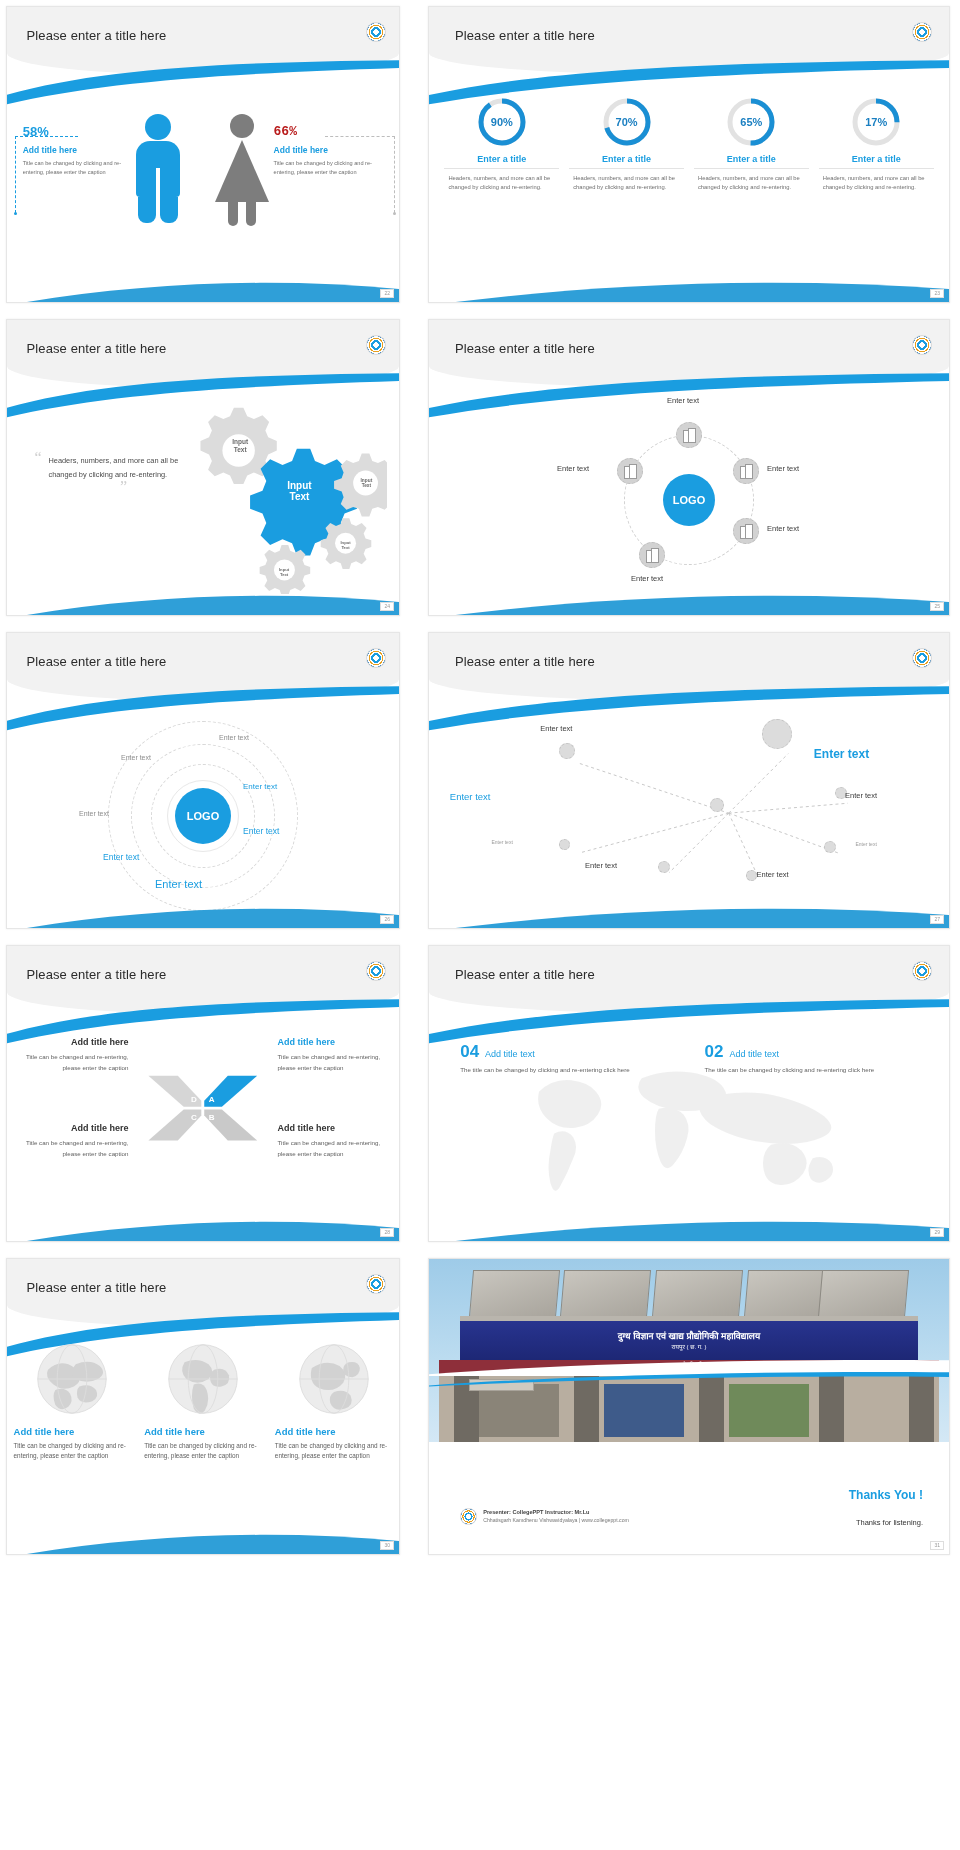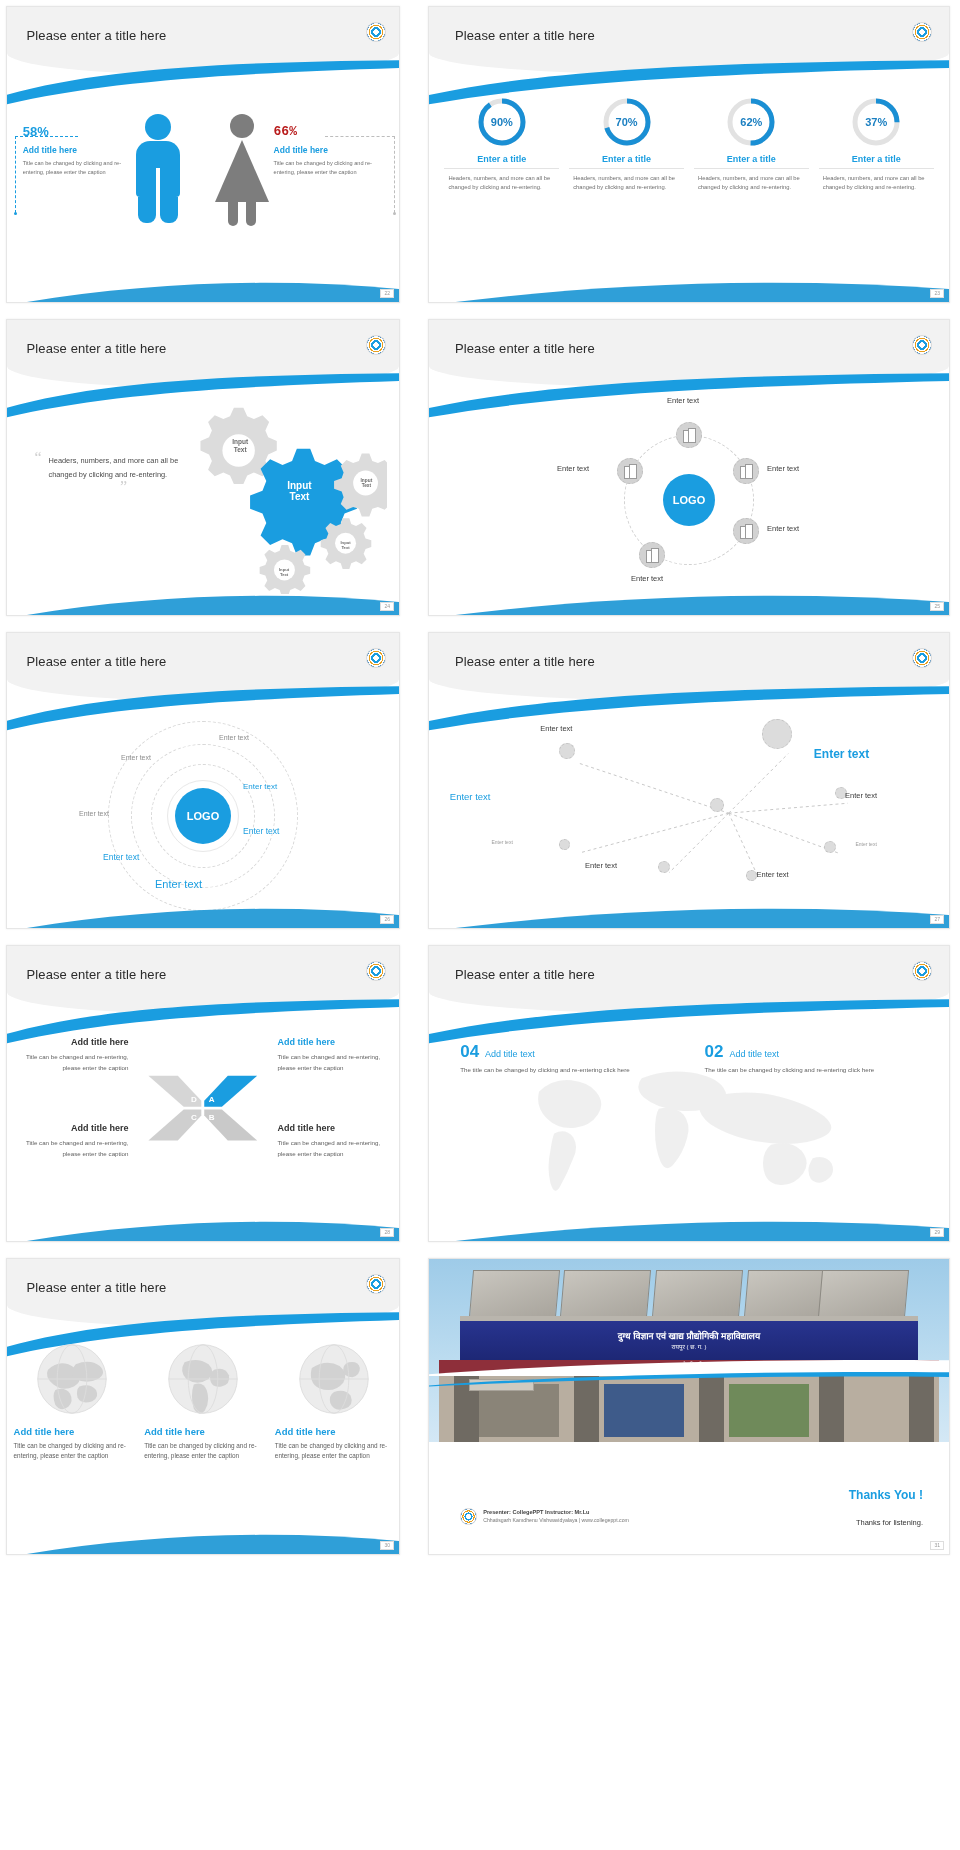--- a/index.html
+++ b/index.html
@@ -289,32 +289,32 @@
           </div>
           <div class="dt">Enter a title</div>
           <div class="dd">Headers, numbers, and more can all be changed by clicking and re-entering.</div>
         </div>
         <div class="donut-col">
           <div class="donut">
             <svg width="52" height="52" viewBox="0 0 52 52">
               <circle cx="26" cy="26" r="21" fill="none" stroke="#e2e2e2" stroke-width="5"></circle>
               <circle cx="26" cy="26" r="21" fill="none" stroke="#1a8fd4" stroke-width="5" stroke-dasharray="66 131.9"></circle>
             </svg>
-            <div class="dv">62%</div>
+            <div class="dv">65%</div>
           </div>
           <div class="dt">Enter a title</div>
           <div class="dd">Headers, numbers, and more can all be changed by clicking and re-entering.</div>
         </div>
         <div class="donut-col">
           <div class="donut">
             <svg width="52" height="52" viewBox="0 0 52 52">
               <circle cx="26" cy="26" r="21" fill="none" stroke="#e2e2e2" stroke-width="5"></circle>
               <circle cx="26" cy="26" r="21" fill="none" stroke="#1a8fd4" stroke-width="5" stroke-dasharray="33 131.9"></circle>
             </svg>
-            <div class="dv">37%</div>
+            <div class="dv">17%</div>
           </div>
           <div class="dt">Enter a title</div>
           <div class="dd">Headers, numbers, and more can all be changed by clicking and re-entering.</div>
         </div>
       </div>
 
       <div class="swoosh-b">
         <svg viewBox="0 0 400 44" preserveAspectRatio="none">
             <path d="M0 44 C120 18 260 8 400 26 L400 44 Z" fill="#2f9fd8"></path>
           </svg>

